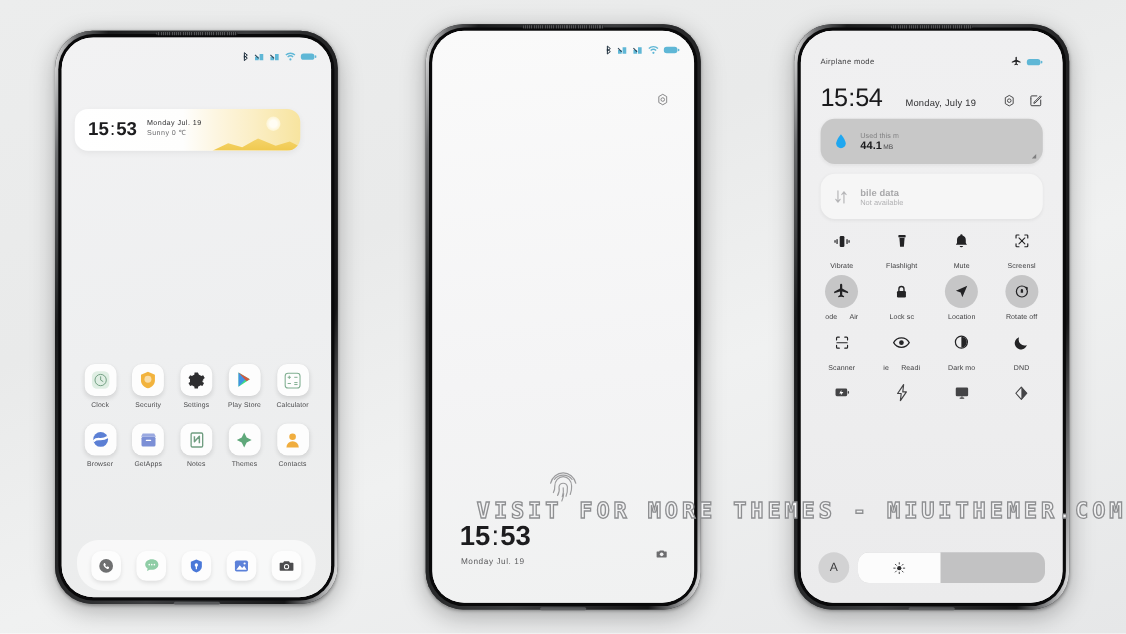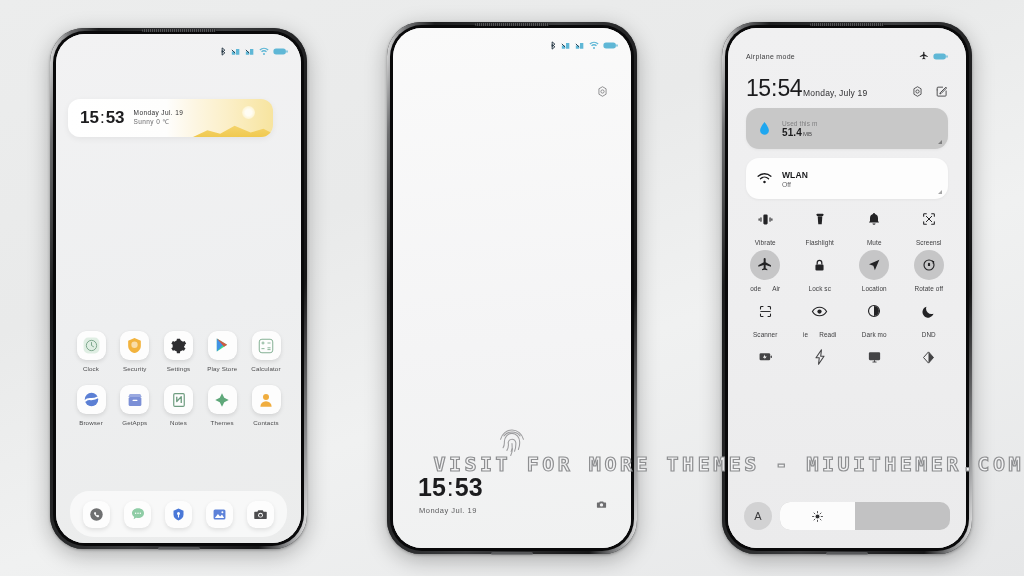--- a/index.html
+++ b/index.html
@@ -116,21 +116,21 @@
   
   .cc{ position:absolute; inset:0; background:linear-gradient(180deg,#f0f0f1 0%,#eeeeef 55%,#ebebec 100%);padding-left:45px; }
   .cc-top{ position:absolute; top:20px; left:0; right:0; height:16px; display:flex;
            align-items:center; justify-content:space-between; padding:0 18px; }
   .cc-air{ font-size:7px; color:#3b3b3d; letter-spacing:.3px; }
   .cc-sb{ display:flex; align-items:center; gap:4px; }
   .cc-clockrow{ position:absolute; top:42px; left:0; right:0; height:30px;
                 display:flex; align-items:flex-end; padding:0 18px; }
   .cc-time{ font-size:23px; font-weight:400; color:#1b1b1d; line-height:1; letter-spacing:-.5px; }
   .cc-time .c{ margin:0 .5px; }
-  .cc-date{ font-size:8.5px; color:#2f2f31; margin-left:1px; margin-bottom:2px; letter-spacing:.2px;text-align:right; }
+  .cc-date{ font-size:8.5px; color:#2f2f31; margin-left:21px; margin-bottom:2px; letter-spacing:.2px;text-align:right; }
   .cc-acts{ margin-left:auto; display:flex; gap:11px; margin-bottom:2px; }
 
   .bigtiles{ position:absolute; top:80px; left:18px; right:18px; }
   .tilerow{ display:flex; gap:9px; margin-bottom:9px; }
   .tile{ flex:1; height:41px; border-radius:13px; background:#fdfdfd; position:relative;
          display:flex; align-items:center; padding:0 10px; gap:9px;
          box-shadow:0 1px 3px rgba(0,0,0,.05); }
   .tile.active{ background:#c8c8c8; }
   .tile.dim{ background:#f6f6f6; }
   .tile-ico{ width:17px; display:flex; align-items:center; justify-content:center; flex:0 0 17px; }
@@ -461,39 +461,37 @@
       <div class="bigtiles">
         <div class="tilerow">
           <div class="tile active">
             <div class="tile-ico">
               <svg width="13" height="15" viewBox="0 0 20 24">
                   <path d="M10 1.5 C10 1.5 3 10 3 15 a7 7 0 0 0 14 0 c0-5-7-13.5-7-13.5z" fill="#1fa7f0"></path>
                 </svg>
             </div>
             <div class="tile-txt">
               <div class="tile-t sm">Used this m</div>
-              <div class="tile-t num"><span>51.4</span><em>MB</em></div>
+              <div class="tile-t num"><span>44.1</span><em>MB</em></div>
             </div>
             <div class="corner"></div>
           </div>
         </div>
         <div class="tilerow">
-          <div class="tile">
+          <div class="tile dim">
             <div class="tile-ico">
-              <svg width="15" height="13" viewBox="0 0 20 16">
-                  <path d="M1.5 5 A12.5 12.5 0 0 1 18.5 5" fill="none" stroke="#1b1b1d" stroke-width="1.7" stroke-linecap="round"></path>
-                  <path d="M4.6 8.4 A8 8 0 0 1 15.4 8.4" fill="none" stroke="#1b1b1d" stroke-width="1.7" stroke-linecap="round"></path>
-                  <circle cx="10" cy="12.6" r="1.7" fill="#1b1b1d"></circle>
+              <svg width="13" height="14" viewBox="0 0 16 18">
+                  <path d="M4.5 2 L4.5 15 M4.5 15 L2 11.8 M4.5 15 L7 11.8" fill="none" stroke="#b6b6b8" stroke-width="1.4" stroke-linecap="round"></path>
+                  <path d="M11.5 16 L11.5 3 M11.5 3 L9 6.2 M11.5 3 L14 6.2" fill="none" stroke="#b6b6b8" stroke-width="1.4" stroke-linecap="round"></path>
                 </svg>
             </div>
             <div class="tile-txt">
-              <div class="tile-t">WLAN</div>
-              <div class="tile-s">Off</div>
-            </div>
-            <div class="corner"></div>
+              <div class="tile-t">bile data</div>
+              <div class="tile-s">Not available</div>
+            </div>
           </div>
         </div>
       </div>
 
       <div class="toggles">
 
         <div class="tgrow">
           <div class="tg">
             <div class="tg-circ">
               <svg width="17" height="17" viewBox="0 0 24 24">

